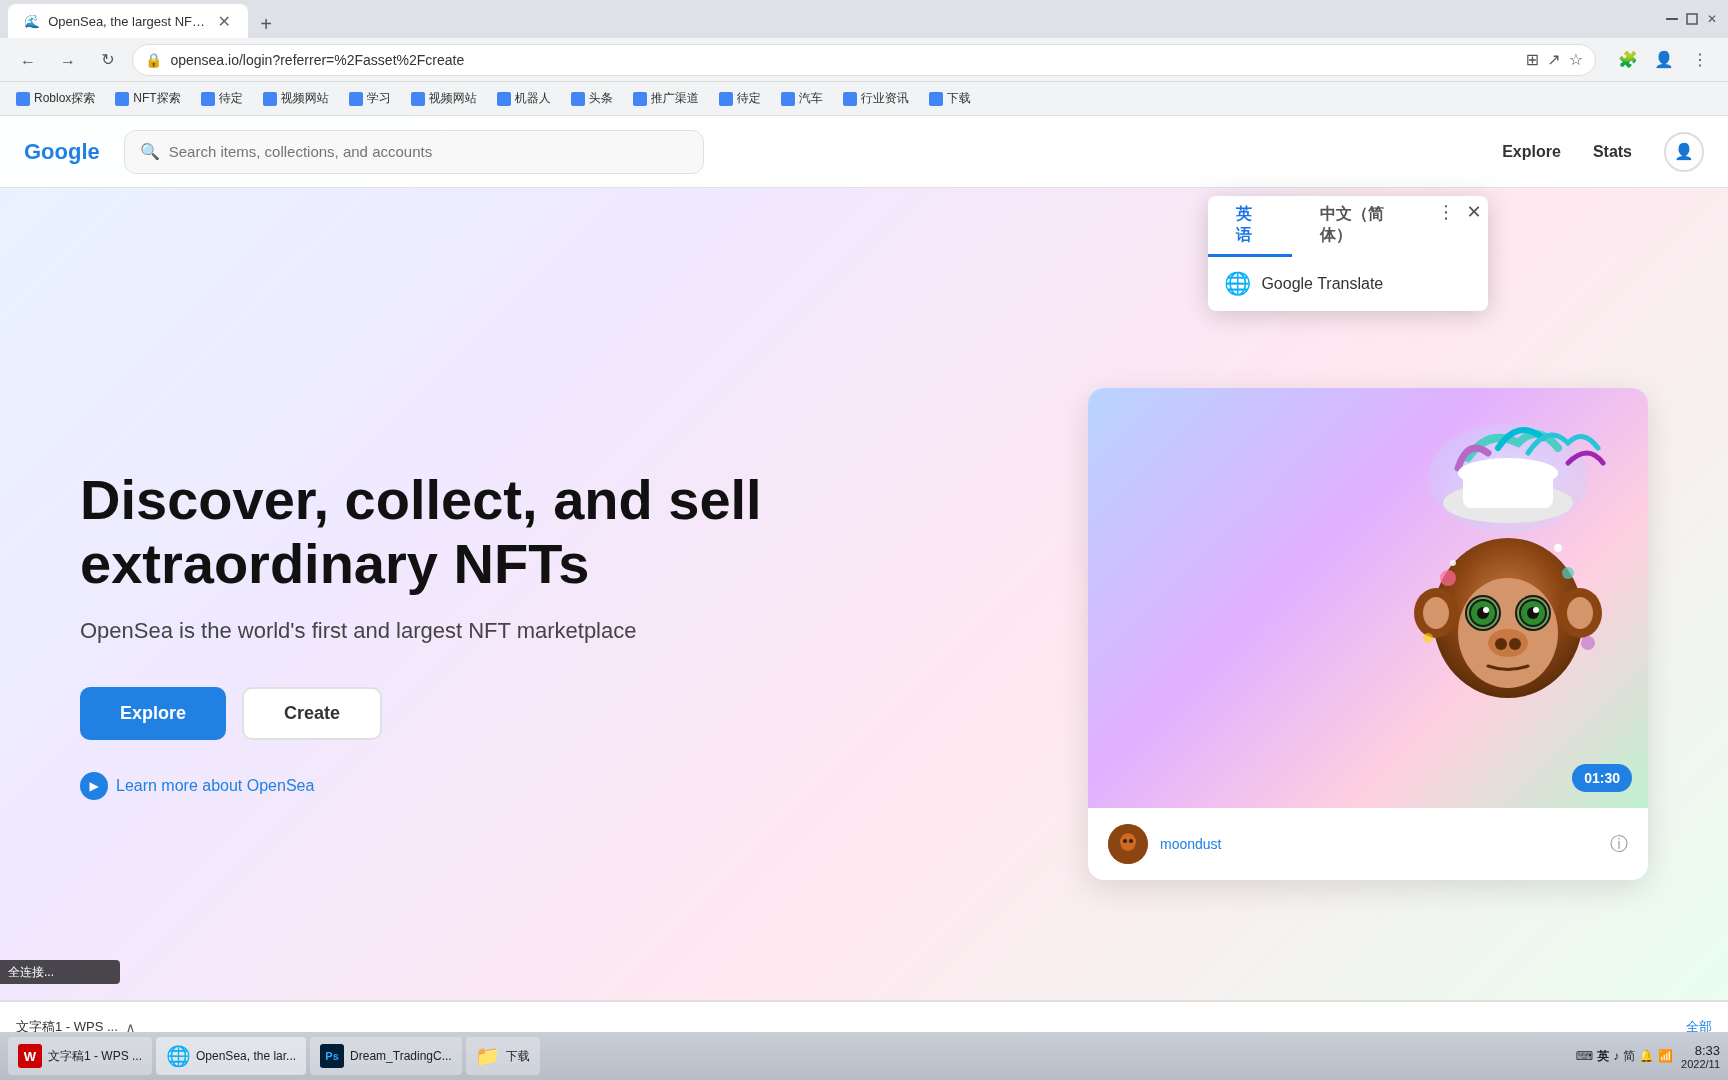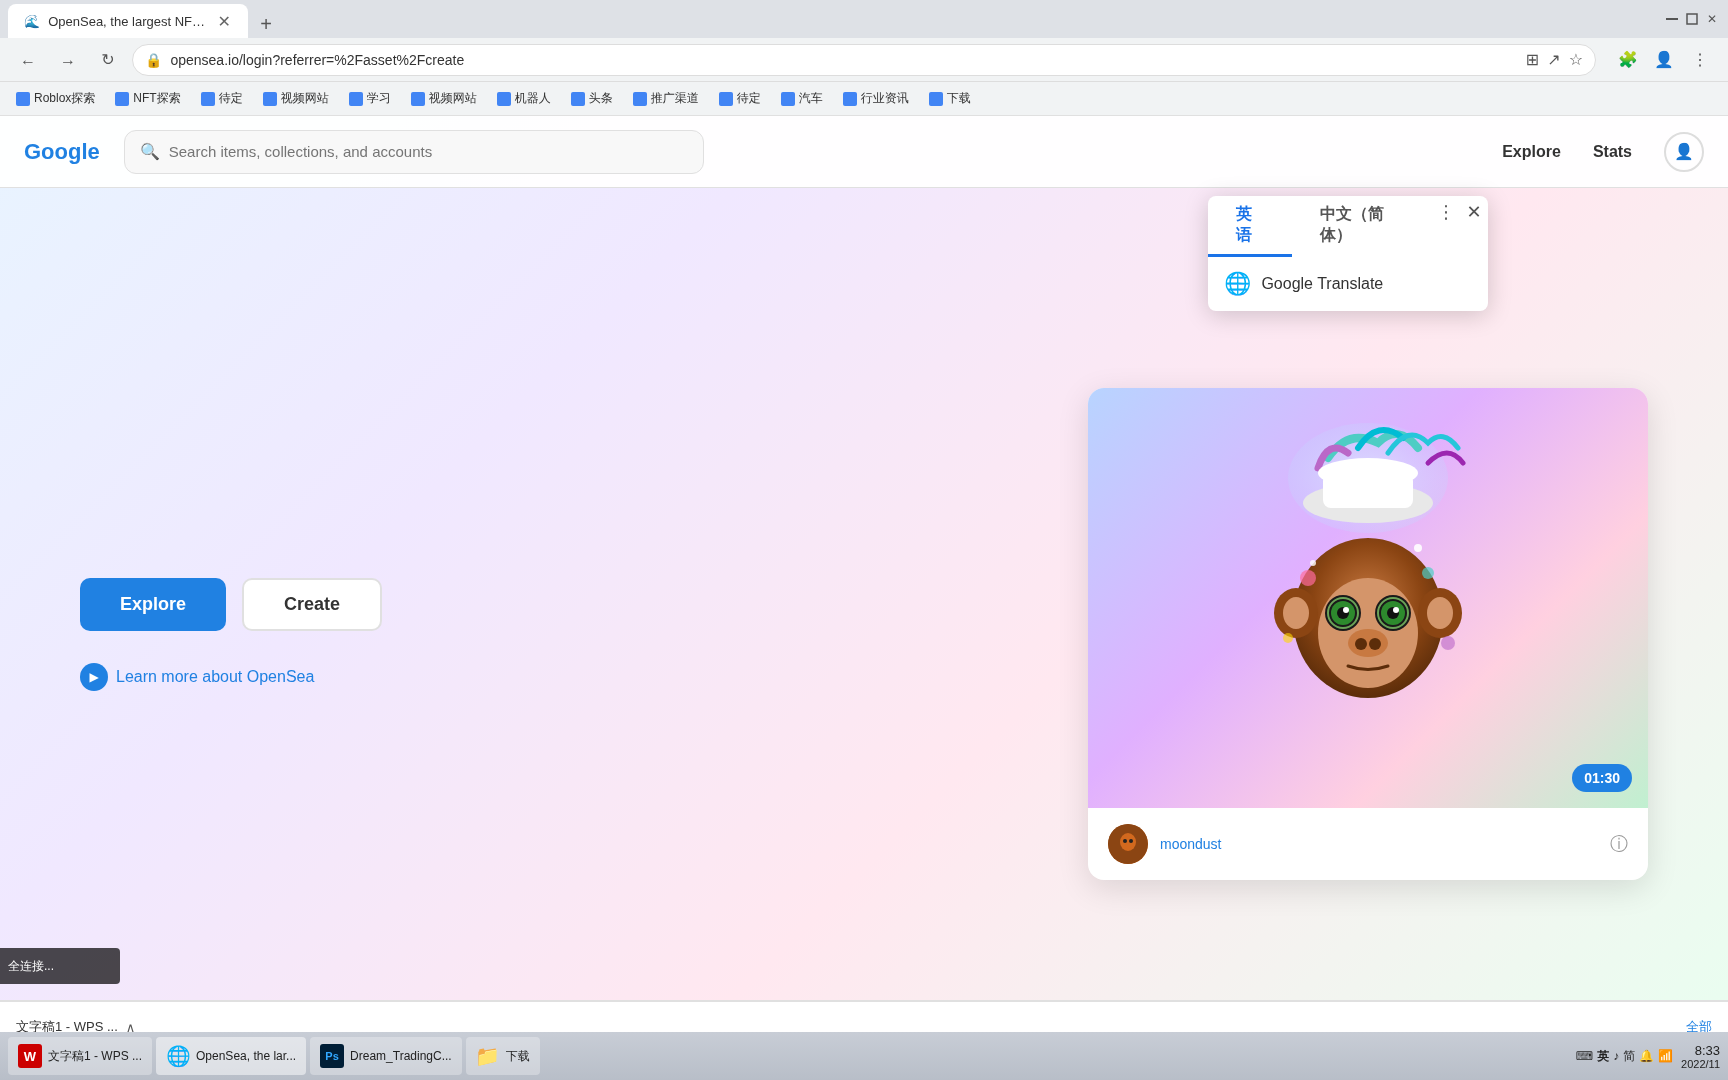--- a/index.html
+++ b/index.html
@@ -53,21 +53,21 @@
     .hero-subtitle { font-size: 22px; color: #444; line-height: 1.4; margin-bottom: 40px; }
     .hero-buttons { display: flex; gap: 16px; margin-bottom: 32px; }
     .btn-explore { background: #2081e2; color: #fff; border: none; border-radius: 10px; padding: 14px 40px; font-size: 18px; font-weight: 600; cursor: pointer; }
     .btn-create { background: #fff; color: #333; border: 2px solid #e0e0e0; border-radius: 10px; padding: 14px 40px; font-size: 18px; font-weight: 600; cursor: pointer; }
     .learn-more { display: flex; align-items: center; gap: 8px; color: #2081e2; font-size: 16px; cursor: pointer; }
     .play-icon { width: 28px; height: 28px; background: #2081e2; border-radius: 50%; display: flex; align-items: center; justify-content: center; color: #fff; font-size: 12px; }
 
     
     .nft-card-container { width: 560px; flex-shrink: 0; }
     .nft-card { background: #fff; border-radius: 16px; overflow: hidden; box-shadow: 0 8px 32px rgba(0,0,0,0.12); }
-    .nft-image { width: 100%; height: 420px; background: linear-gradient(135deg, #b8d4ff 0%, #e0b0ff 40%, #ffd0e0 70%, #c0f0d0 100%); position: relative; display: flex; align-items: center; justify-content: center; overflow: hidden; }
+    .nft-image { width: 100%; height: 420px; background: linear-gradient(135deg, #b8d4ff 0%, #e0b0ff 40%, #ffd0e0 70%, #c0f0d0 100%); position: relative; display: flex; align-items: center; justify-content: flex-end; overflow: hidden; }
     
     .timer-badge { position: absolute; bottom: 16px; right: 16px; background: #2081e2; color: #fff; border-radius: 20px; padding: 6px 12px; font-size: 14px; font-weight: 600; }
     .nft-info { padding: 16px 20px; display: flex; align-items: center; gap: 12px; }
     .nft-avatar { width: 40px; height: 40px; border-radius: 50%; background: linear-gradient(135deg, #8b4513, #d2691e); flex-shrink: 0; overflow: hidden; }
     .nft-details { flex: 1; }
     .nft-name { font-size: 16px; font-weight: 700; color: #111; }
     .nft-creator { font-size: 14px; color: #2081e2; cursor: pointer; }
     .info-icon { color: #999; font-size: 18px; cursor: pointer; }
 
     
@@ -89,21 +89,21 @@
     
     .taskbar { position: absolute; bottom: 0; left: 0; right: 0; height: 48px; background: linear-gradient(to bottom, #c8cdd6, #b8bec8); display: flex; align-items: center; padding: 0 8px; gap: 4px; z-index: 30; }
     .taskbar-item { display: flex; align-items: center; gap: 6px; padding: 4px 10px; border-radius: 4px; cursor: pointer; font-size: 12px; color: #222; background: rgba(255,255,255,0.3); height: 38px; }
     .taskbar-icon { width: 24px; height: 24px; flex-shrink: 0; }
     .taskbar-label { white-space: nowrap; max-width: 120px; overflow: hidden; text-overflow: ellipsis; }
     .taskbar-right { margin-left: auto; display: flex; align-items: center; gap: 8px; font-size: 12px; color: #222; }
     .taskbar-time { text-align: right; }
     .taskbar-sys { display: flex; align-items: center; gap: 4px; }
 
     
-    .page-loading { position: absolute; bottom: 96px; left: 0; width: 120px; height: 36px; background: rgba(0,0,0,0.7); color: #fff; font-size: 12px; display: flex; align-items: center; padding: 0 8px; border-radius: 0 4px 4px 0; z-index: 25; }
+    .page-loading { position: absolute; bottom: 96px; left: 0; width: 120px; height: 24px; background: rgba(0,0,0,0.7); color: #fff; font-size: 12px; display: flex; align-items: center; padding: 0 8px; border-radius: 0 4px 4px 0; z-index: 25; }
 
     
     .translate-tab-bar { display: flex; align-items: stretch; }
   </style>
 </head>
 <body>
 
 <div class="browser-frame">
 
   <div class="title-bar">
@@ -214,20 +214,22 @@
         </div>
         <div class="header-nav">
           <span class="header-nav-item">Explore</span>
           <span class="header-nav-item">Stats</span>
           <div class="user-icon">👤</div>
         </div>
       </div>
 
       <div class="hero-section">
         <div class="hero-text">
+          <div class="hero-title">Discover, collect, and sell extraordinary NFTs</div>
+          <div class="hero-subtitle">OpenSea is the world's first and largest NFT marketplace</div>
           <div class="hero-buttons">
             <button class="btn-explore">Explore</button>
             <button class="btn-create">Create</button>
           </div>
           <div class="learn-more">
             <div class="play-icon">▶</div>
             <span>Learn more about OpenSea</span>
           </div>
         </div>
 

